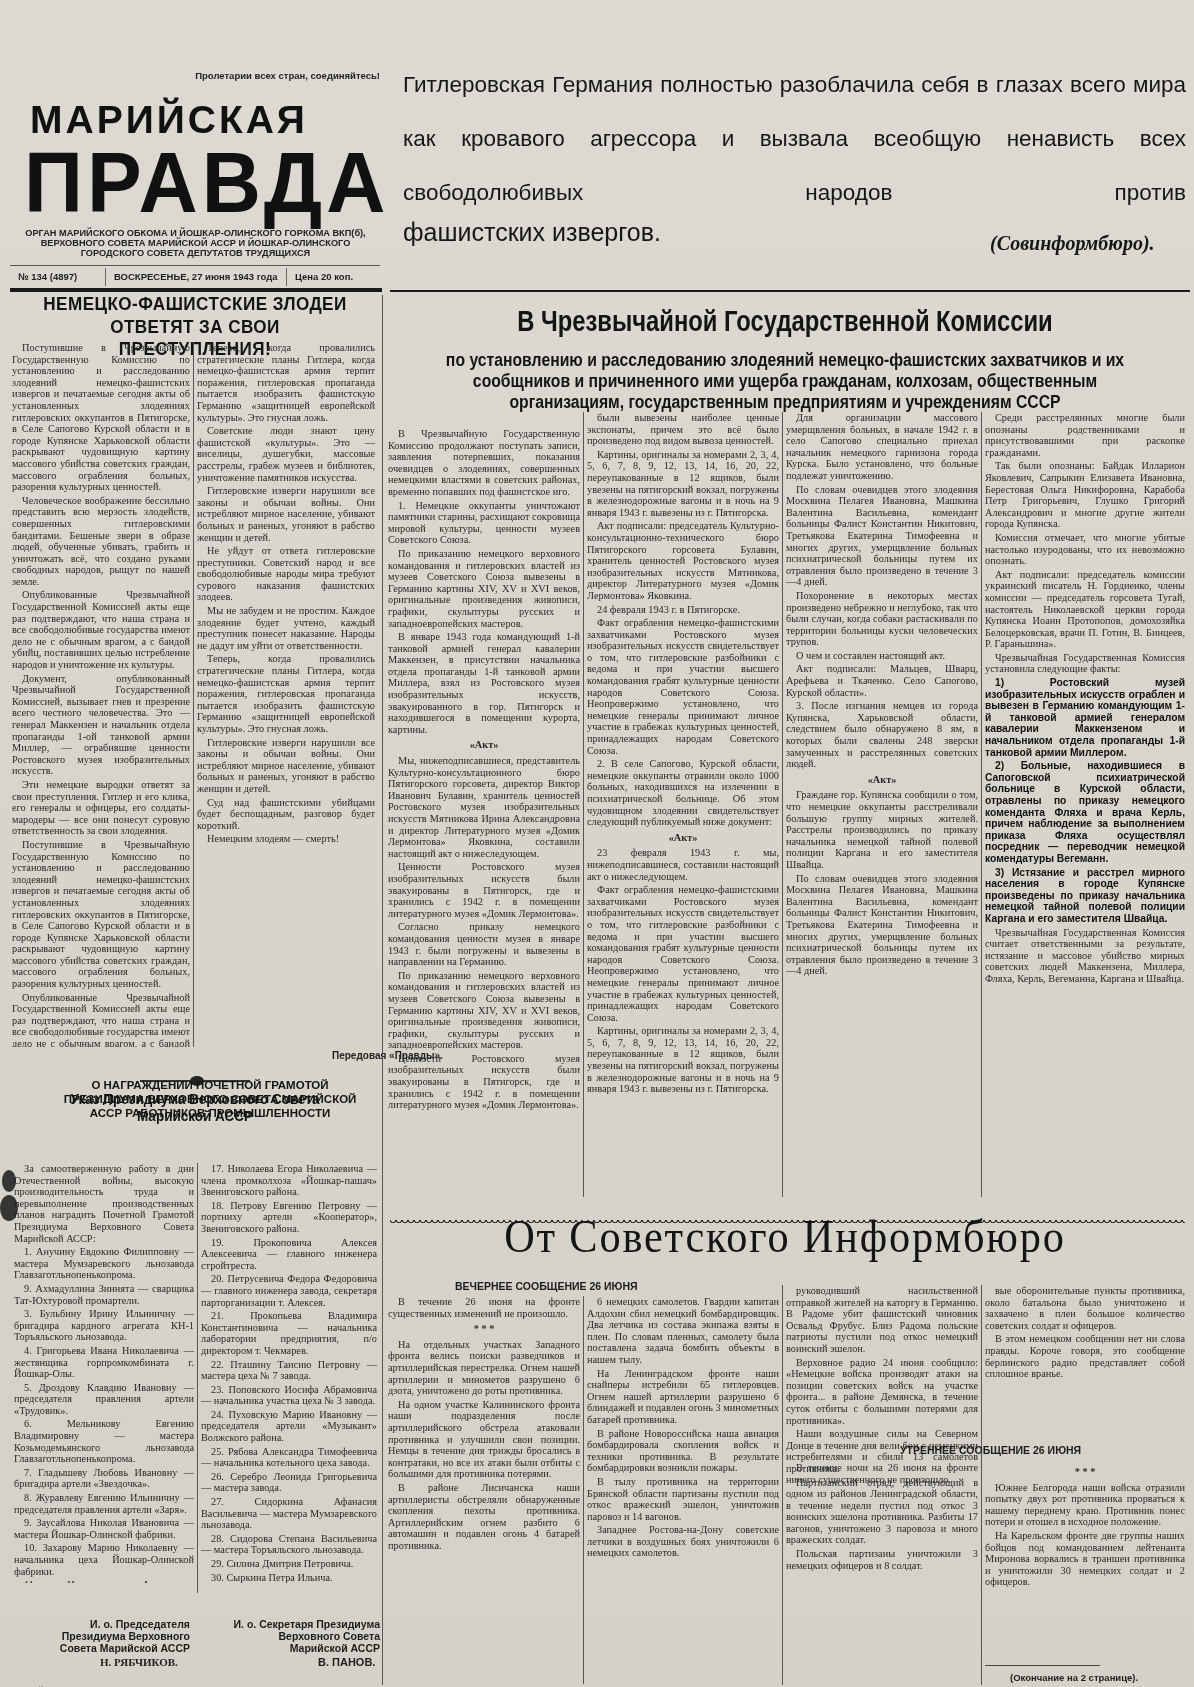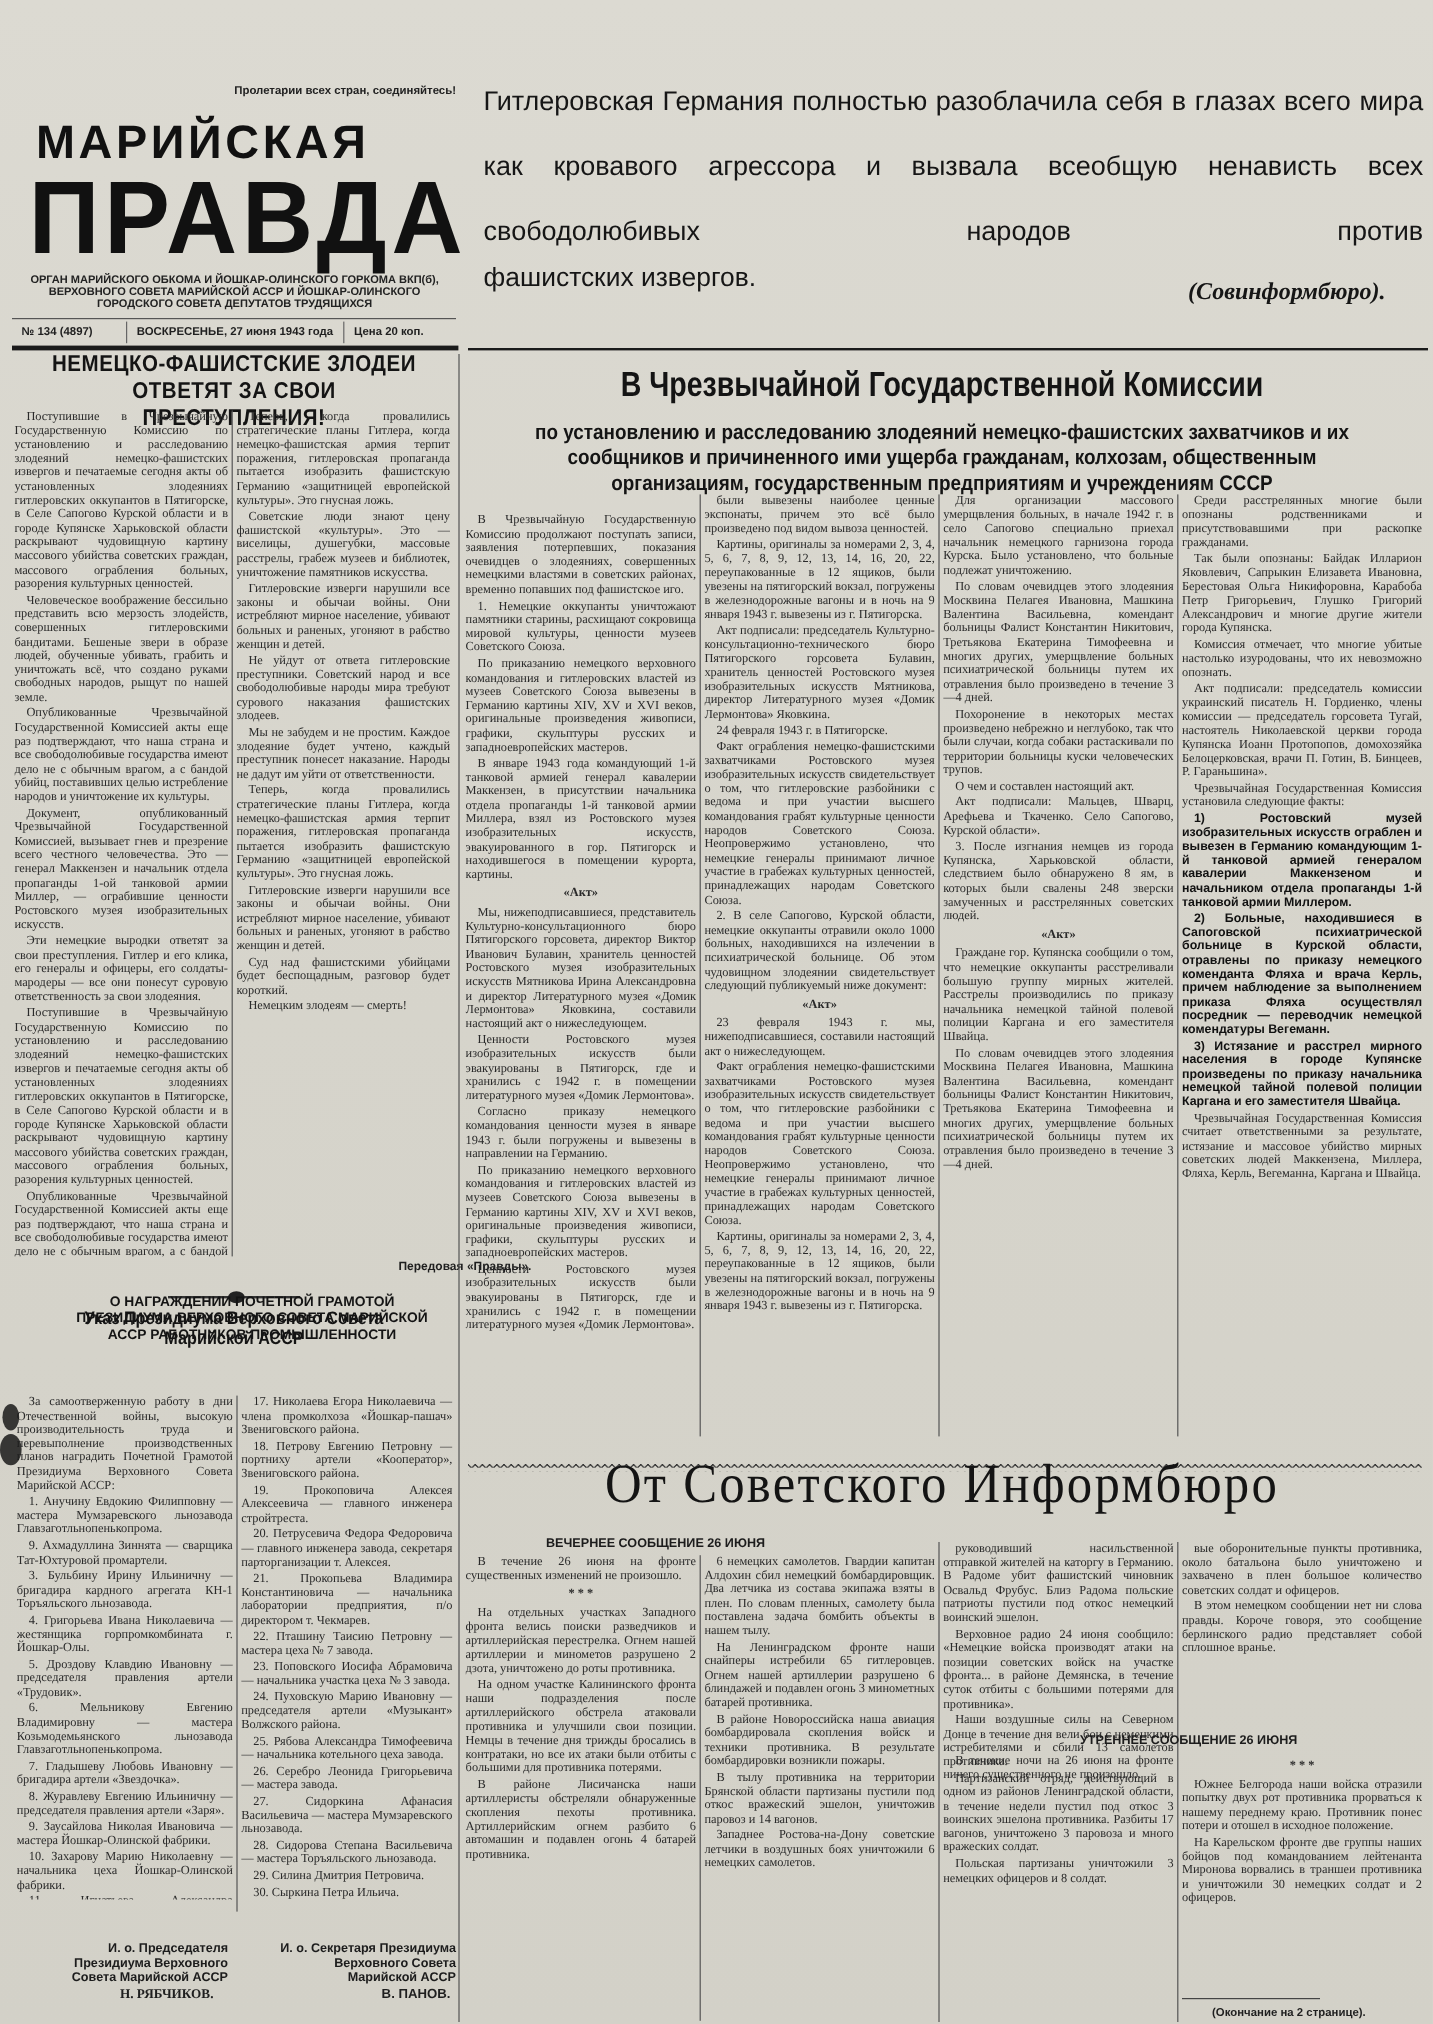--- a/index.html
+++ b/index.html
@@ -47,21 +47,21 @@
   .thickrule { position: absolute; background: #1b1b1b; }
   
   .quote {
     position: absolute; left: 403px; top: 58px; width: 783px;
     font-family: "Liberation Sans", sans-serif; font-size: 22.5px;
     line-height: 54px; color: #161616; text-align: justify;
     text-align-last: justify;
   }
   .quote-last {
     position: absolute; left: 403px; top: 218px;
-    font-family: "Liberation Sans", sans-serif; font-size: 22px; color: #161616;
+    font-family: "Liberation Sans", sans-serif; font-size: 25px; color: #161616;
   }
   .quote-src {
     position: absolute; left: 990px; top: 232px;
     font-family: "Liberation Serif", serif; font-style: italic; font-weight: bold;
     font-size: 20px; color: #161616;
   }
   
   .hl {
     position: absolute; text-align: center; color: #141414;
     font-family: "Liberation Sans", sans-serif; font-weight: bold;
@@ -253,21 +253,21 @@
     <p>Чрезвычайная Государственная Комиссия считает ответственными за результате, истязание и массовое убийство мирных советских людей Маккензена, Миллера, Фляха, Керль, Вегеманна, Каргана и Швайца.</p>
   </div>
 
   <div class="wavy" style="left:390px; top:1220px; width:795px;"></div>
 
   <div class="hl hl-sib">От Советского Информбюро</div>
   <div class="sub-head" style="left:455px; top:1280px;">ВЕЧЕРНЕЕ СООБЩЕНИЕ 26 ИЮНЯ</div>
   <div class="col" style="left:388px; top:1296px; width:192px; height:385px;">
     <p>В течение 26 июня на фронте существенных изменений не произошло.</p>
     <p class="ctr">* * *</p>
-    <p>На отдельных участках Западного фронта велись поиски разведчиков и артиллерийская перестрелка. Огнем нашей артиллерии и минометов разрушено 2 дзота, уничтожено до роты противника.</p>
+    <p>На отдельных участках Западного фронта велись поиски разведчиков и артиллерийская перестрелка. Огнем нашей артиллерии и минометов разрушено 6 дзота, уничтожено до роты противника.</p>
     <p>На одном участке Калининского фронта наши подразделения после артиллерийского обстрела атаковали противника и улучшили свои позиции. Немцы в течение дня трижды бросались в контратаки, но все их атаки были отбиты с большими для противника потерями.</p>
     <p>В районе Лисичанска наши артиллеристы обстреляли обнаруженные скопления пехоты противника. Артиллерийским огнем разбито 6 автомашин и подавлен огонь 4 батарей противника.</p>
   </div>
   <div class="vrule" style="left:583px; top:1296px; height:388px;"></div>
   <div class="col" style="left:587px; top:1296px; width:192px; height:385px;">
     <p>6 немецких самолетов. Гвардии капитан Алдохин сбил немецкий бомбардировщик. Два летчика из состава экипажа взяты в плен. По словам пленных, самолету была поставлена задача бомбить объекты в нашем тылу.</p>
     <p>На Ленинградском фронте наши снайперы истребили 65 гитлеровцев. Огнем нашей артиллерии разрушено 6 блиндажей и подавлен огонь 3 минометных батарей противника.</p>
     <p>В районе Новороссийска наша авиация бомбардировала скопления войск и техники противника. В результате бомбардировки возникли пожары.</p>
     <p>В тылу противника на территории Брянской области партизаны пустили под откос вражеский эшелон, уничтожив паровоз и 14 вагонов.</p>
     <p>Западнее Ростова-на-Дону советские летчики в воздушных боях уничтожили 6 немецких самолетов.</p>

